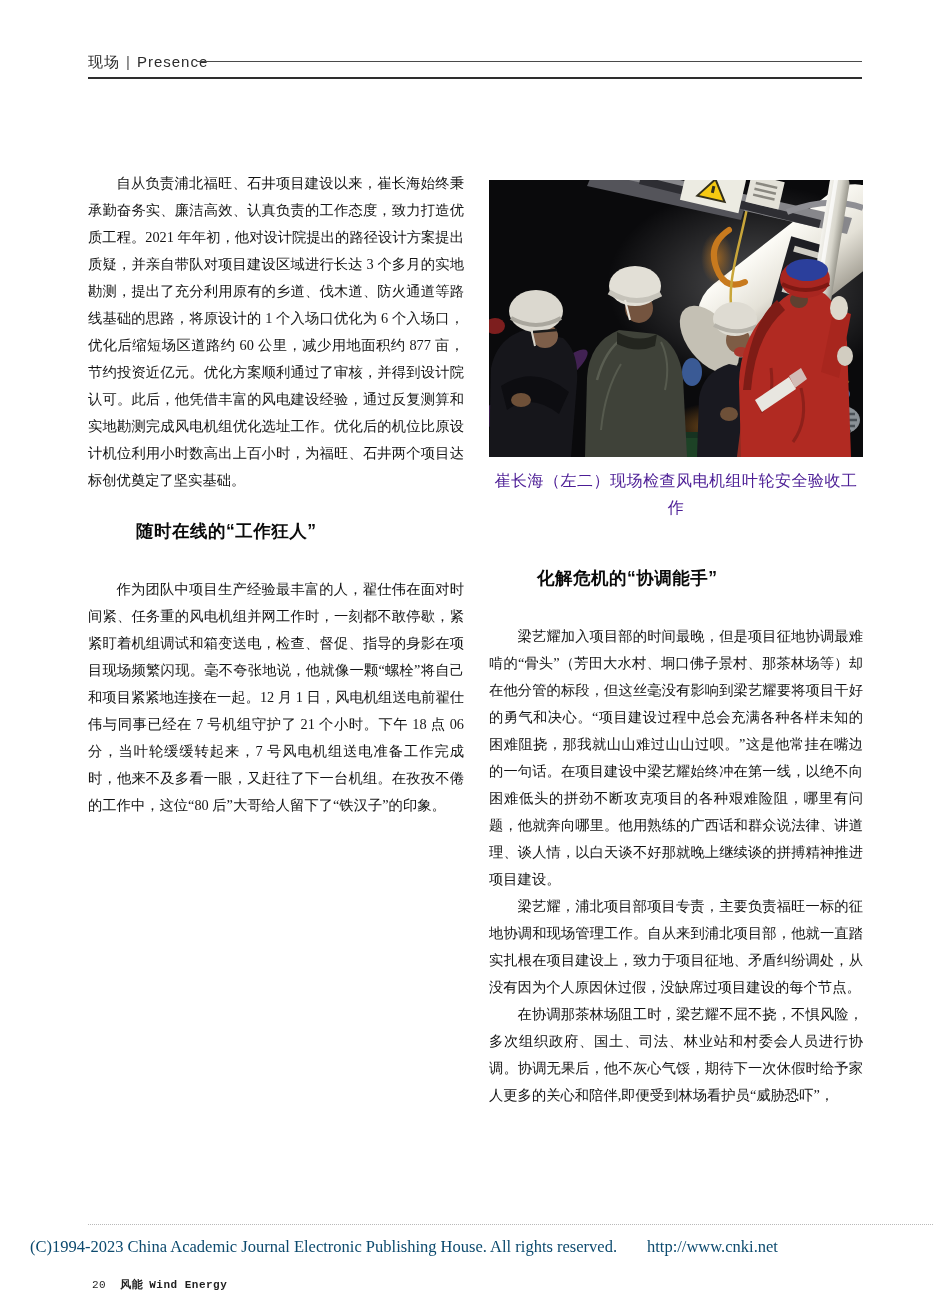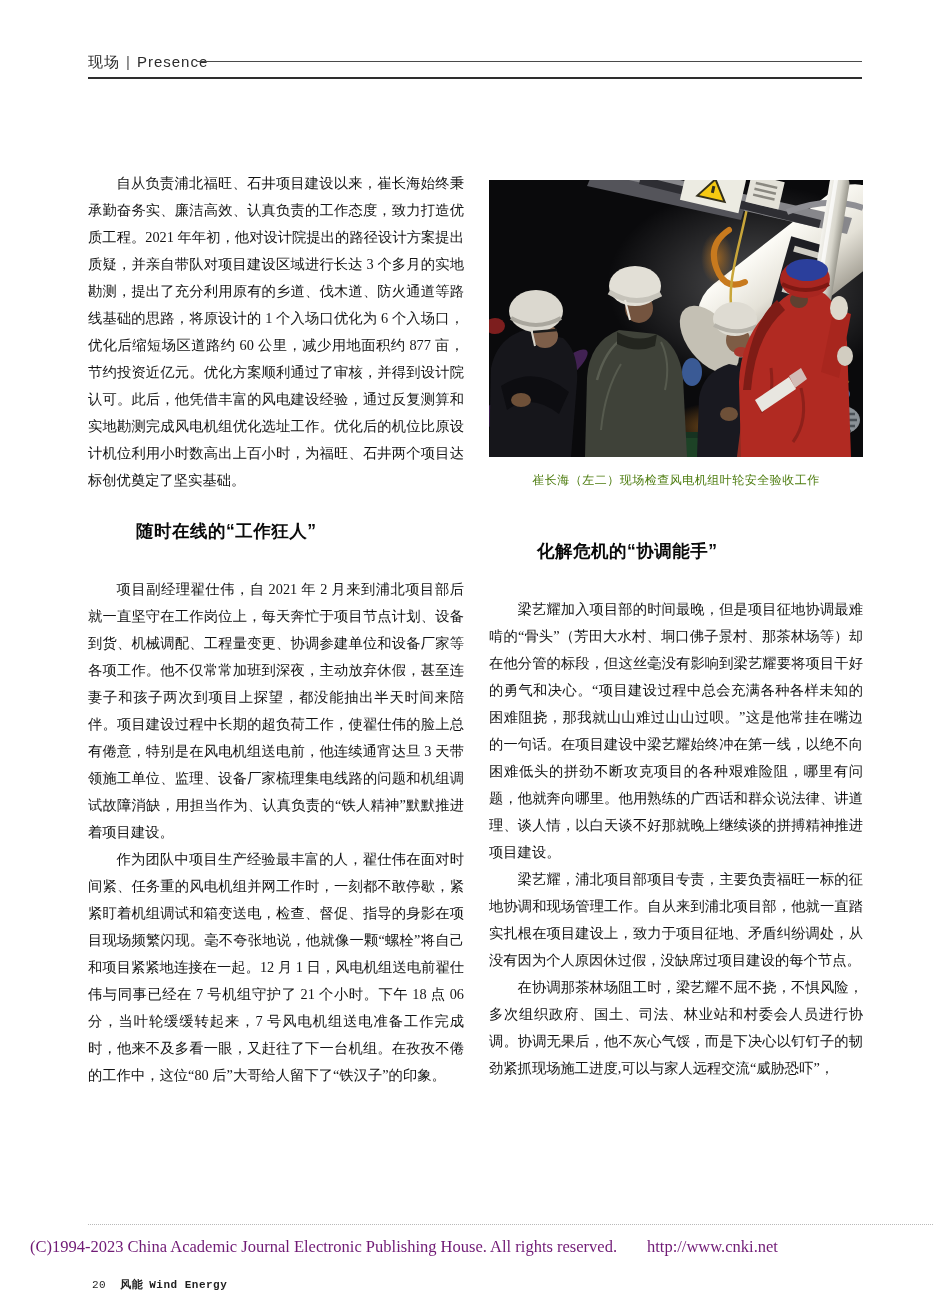--- a/index.html
+++ b/index.html
@@ -35,60 +35,59 @@
     padding-left:48px;
   }
   .col-right .body-heading { margin:23px 0 32px 0; }
 
   
   .photo-frame { width:374px; height:277px; overflow:hidden; background:#0a0a0c; }
   .photo-frame svg { display:block; }
   .photo-caption {
     margin-top:10px; margin-bottom:44px;
     font-family:"Liberation Sans","DejaVu Sans",sans-serif;
-    font-size:12px; color:#4d7c0f; text-align:center; letter-spacing:0.5px;
+    font-size:16px; color:#4c1d95; text-align:center; letter-spacing:0.5px;
     text-indent:0;
   }
 
   
   .footer-rule {
     position:absolute; left:88px; top:1224px; width:845px; height:0;
     border-top:1px dotted #b9b9b9;
   }
   .footer-pageline {
     position:absolute; left:92px; top:1229px;
     font-family:Liberation Mono, monospace;
     font-size:11px; font-weight:700; color:#1f1f1f; letter-spacing:0.5px;
     white-space:nowrap;
     margin-top:48px;
   }
   .footer-pageline .pgnum { font-weight:400; margin-right:14px; }
   .footer-pageline .jzh { margin-right:6px; }
   .footer-watermark {
     position:absolute; left:30px; top:1237px; width:900px;
     font-family:"Liberation Serif","DejaVu Serif",serif;
-    font-size:16.5px; color:#701a75; white-space:nowrap;
+    font-size:16.5px; color:#0c4a6e; white-space:nowrap;
   }
   .footer-watermark .site { margin-left:30px; }
 </style>
 </head>
 <body>
 
 <div class="page">
 
   <div class="header-label">
     <span>现场</span><span class="divider">|</span><span>Presence</span>
   </div>
   <div class="header-rule-thin"></div>
   <div class="header-rule-thick"></div>
 
   <div class="col col-left">
     <p class="indent">自从负责浦北福旺、石井项目建设以来，崔长海始终秉承勤奋务实、廉洁高效、认真负责的工作态度，致力打造优质工程。2021 年年初，他对设计院提出的路径设计方案提出质疑，并亲自带队对项目建设区域进行长达 3 个多月的实地勘测，提出了充分利用原有的乡道、伐木道、防火通道等路线基础的思路，将原设计的 1 个入场口优化为 6 个入场口，优化后缩短场区道路约 60 公里，减少用地面积约 877 亩，节约投资近亿元。优化方案顺利通过了审核，并得到设计院认可。此后，他凭借丰富的风电建设经验，通过反复测算和实地勘测完成风电机组优化选址工作。优化后的机位比原设计机位利用小时数高出上百小时，为福旺、石井两个项目达标创优奠定了坚实基础。</p>
     <h2 class="body-heading">随时在线的“工作狂人”</h2>
-    <p class="indent">项目副经理翟仕伟，自 2021 年 2 月来到浦北项目部后就一直坚守在工作岗位上，每天奔忙于项目节点计划、设备到货、机械调配、工程量变更、协调参建单位和设备厂家等各项工作。他不仅常常加班到深夜，主动放弃休假，甚至连妻子和孩子两次到项目上探望，都没能抽出半天时间来陪伴。项目建设过程中长期的超负荷工作，使翟仕伟的脸上总有倦意，特别是在风电机组送电前，他连续通宵达旦 3 天带领施工单位、监理、设备厂家梳理集电线路的问题和机组调试故障消缺，用担当作为、认真负责的“铁人精神”默默推进着项目建设。</p>
     <p class="indent">作为团队中项目生产经验最丰富的人，翟仕伟在面对时间紧、任务重的风电机组并网工作时，一刻都不敢停歇，紧紧盯着机组调试和箱变送电，检查、督促、指导的身影在项目现场频繁闪现。毫不夸张地说，他就像一颗“螺栓”将自己和项目紧紧地连接在一起。12 月 1 日，风电机组送电前翟仕伟与同事已经在 7 号机组守护了 21 个小时。下午 18 点 06 分，当叶轮缓缓转起来，7 号风电机组送电准备工作完成时，他来不及多看一眼，又赶往了下一台机组。在孜孜不倦的工作中，这位“80 后”大哥给人留下了“铁汉子”的印象。</p>
   </div>
 
   <div class="col col-right">
 
     <div class="photo-frame">
       <svg width="374" height="277" viewBox="0 0 374 277" xmlns="http://www.w3.org/2000/svg">
         <defs>
           <linearGradient id="bladeGrad" x1="0" y1="0" x2="0" y2="1">
             <stop offset="0" stop-color="#fdfcf7"></stop>
@@ -226,21 +225,21 @@
           <ellipse cx="350" cy="128" rx="9" ry="12" fill="#ddd8cc"></ellipse>
           <ellipse cx="356" cy="176" rx="8" ry="10" fill="#d2cdc1"></ellipse>
         </g>
       </svg>
     </div>
     <div class="photo-caption">崔长海（左二）现场检查风电机组叶轮安全验收工作</div>
 
     <h2 class="body-heading">化解危机的“协调能手”</h2>
     <p class="indent">梁艺耀加入项目部的时间最晚，但是项目征地协调最难啃的“骨头”（芳田大水村、垌口佛子景村、那茶林场等）却在他分管的标段，但这丝毫没有影响到梁艺耀要将项目干好的勇气和决心。“项目建设过程中总会充满各种各样未知的困难阻挠，那我就山山难过山山过呗。”这是他常挂在嘴边的一句话。在项目建设中梁艺耀始终冲在第一线，以绝不向困难低头的拼劲不断攻克项目的各种艰难险阻，哪里有问题，他就奔向哪里。他用熟练的广西话和群众说法律、讲道理、谈人情，以白天谈不好那就晚上继续谈的拼搏精神推进项目建设。</p>
     <p class="indent">梁艺耀，浦北项目部项目专责，主要负责福旺一标的征地协调和现场管理工作。自从来到浦北项目部，他就一直踏实扎根在项目建设上，致力于项目征地、矛盾纠纷调处，从没有因为个人原因休过假，没缺席过项目建设的每个节点。</p>
-    <p class="indent">在协调那茶林场阻工时，梁艺耀不屈不挠，不惧风险，多次组织政府、国土、司法、林业站和村委会人员进行协调。协调无果后，他不灰心气馁，而是下决心以钉钉子的韧劲紧抓现场施工进度,可以与家人远程交流“威胁恐吓”，</p>
+    <p class="indent">在协调那茶林场阻工时，梁艺耀不屈不挠，不惧风险，多次组织政府、国土、司法、林业站和村委会人员进行协调。协调无果后，他不灰心气馁，期待下一次休假时给予家人更多的关心和陪伴,即便受到林场看护员“威胁恐吓”，</p>
   </div>
 
   <div class="footer-rule"></div>
   <div class="footer-pageline">
     <span class="pgnum">20</span><span class="jzh">风能</span><span>Wind Energy</span>
   </div>
   <div class="footer-watermark">
     <span>(C)1994-2023 China Academic Journal Electronic Publishing House. All rights reserved.</span><span class="site">http://www.cnki.net</span>
   </div>
 

